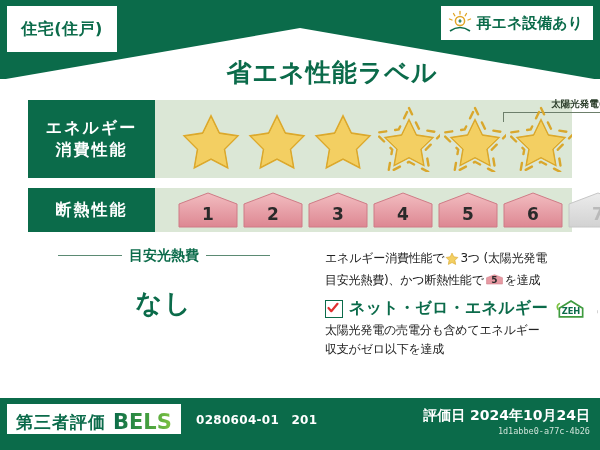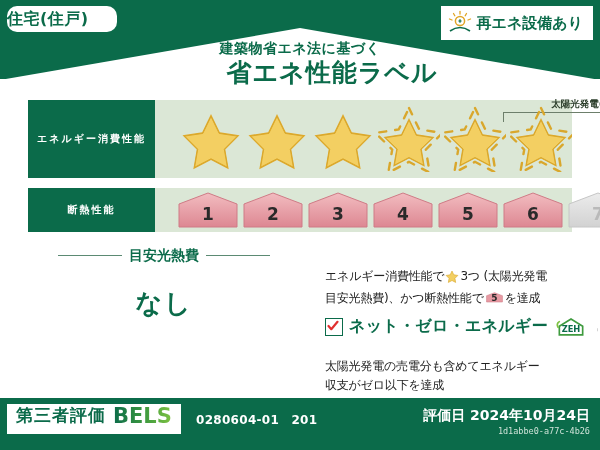--- a/index.html
+++ b/index.html
@@ -5,22 +5,22 @@
   html,body{margin:0;padding:0;}
   body{
     width:600px;height:450px;overflow:hidden;
     font-family:"DejaVu Sans","Liberation Sans",sans-serif;
     background:#0b6b4a;position:relative;
   }
   #label-root{position:absolute;inset:0;background:#0b6b4a;}
 
   
   .badge-housing{
-    position:absolute;left:7px;top:6px;width:110px;height:26px;
-    background:#ffffff;display:flex;align-items:center;justify-content:flex-start;border-radius:10px;
+    position:absolute;left:7px;top:6px;width:110px;height:46px;
+    background:#ffffff;display:flex;align-items:center;justify-content:center;
   }
   .badge-housing span{color:#0b6b4a;font-weight:bold;font-size:16px;letter-spacing:.5px;}
 
   .badge-renew{
     position:absolute;right:7px;top:6px;height:34px;
     background:#ffffff;display:flex;align-items:center;gap:4px;padding:0 10px 0 6px;
   }
   .badge-renew span.txt{color:#0b6b4a;font-weight:bold;font-size:15px;}
   .sun-icon{width:26px;height:26px;display:block;}
 
@@ -43,22 +43,22 @@
 
   
   .panel{position:absolute;left:28px;top:100px;width:544px;height:140px;}
 
   .row{position:absolute;left:0;width:544px;}
   .row-energy{top:0;height:78px;}
   .row-insul{top:88px;height:44px;}
 
   .row-label{
     position:absolute;left:0;top:0;width:127px;height:100%;
-    background:#0b6b4a;color:#fff;display:flex;flex-direction:row;
-    align-items:center;justify-content:center;font-weight:bold;font-size:10px;
+    background:#0b6b4a;color:#fff;display:flex;flex-direction:column;
+    align-items:center;justify-content:center;font-weight:bold;font-size:16px;
     letter-spacing:2px;line-height:1.35;
   }
   .row-field{
     position:absolute;left:127px;top:0;right:0;height:100%;
     background:#dbe7d6;
   }
 
   
   .stars{position:absolute;left:25px;top:4px;display:flex;gap:4px;align-items:center;}
   .star-cell{position:relative;width:62px;height:68px;}
@@ -101,35 +101,35 @@
   .chk-head{display:flex;align-items:center;gap:6px;}
   .checkbox{
     width:16px;height:16px;border:1.6px solid #0b6b4a;background:#fff;
     flex:0 0 auto;position:relative;
   }
   .checkbox svg{position:absolute;left:1px;top:1px;}
   .chk-title{color:#0b6b4a;font-weight:bold;font-size:16px;letter-spacing:.3px;white-space:nowrap;}
   .zeh-logo{width:34px;height:20px;flex:0 0 auto;}
   .zeh-note{font-size:6px;color:#333;align-self:flex-end;margin-bottom:1px;white-space:nowrap;}
   .chk-desc{
-    font-size:12px;color:#222;line-height:1.55;margin-top:20px;letter-spacing:-.2px;
+    font-size:12px;color:#222;line-height:1.55;margin-top:2px;letter-spacing:-.2px;
   }
   .inline-star{display:inline-block;vertical-align:-3px;margin:0 1px;}
   .inline-house{display:inline-block;vertical-align:-3px;margin:0 2px;position:relative;width:17px;height:15px;}
   .inline-house svg{position:absolute;left:0;top:0;}
   .inline-house i{
     position:absolute;left:0;top:2px;width:17px;text-align:center;
     font-style:normal;font-size:9px;font-weight:bold;color:#2a2a2a;
   }
 
   
   .footer{position:absolute;left:0;top:398px;width:600px;height:52px;background:#0b6b4a;}
   .bels-box{
     position:absolute;left:7px;top:6px;height:30px;background:#fff;
-    display:flex;align-items:flex-start;gap:7px;padding:0 9px;
+    display:flex;align-items:flex-end;gap:7px;padding:0 9px;
   }
   .bels-box .third{color:#0b6b4a;font-weight:bold;font-size:17px;letter-spacing:1px;}
   .bels-box .bels{font-size:21px;font-weight:bold;letter-spacing:0px;
     background:linear-gradient(90deg,#0b6b4a 0%,#3f9b3f 55%,#7ec242 100%);
     -webkit-background-clip:text;background-clip:text;color:transparent;}
   .bels-id{position:absolute;left:196px;top:14px;color:#fff;font-size:12px;letter-spacing:.3px;font-weight:bold;}
   .eval-date{position:absolute;right:10px;top:9px;color:#fff;font-size:14px;font-weight:bold;margin-left:18px;}
   .hash{position:absolute;right:10px;top:28px;color:#cfe3d8;font-size:8.5px;
     font-family:"DejaVu Sans Mono","Liberation Mono",monospace;}
 </style>
@@ -154,21 +154,20 @@
       <circle cx="13" cy="11" r="4.6" fill="none" stroke="#e0a526" stroke-width="1.5"></circle>
       <path d="M11.4 11h3.2 M13 9.2v3.6" stroke="#0b6b4a" stroke-width="1.2"></path>
       <path d="M3 21 Q13 14 23 21" fill="none" stroke="#0b6b4a" stroke-width="1.6"></path>
     </svg>
     <span class="txt">再エネ設備あり</span>
   </div>
 
   <div class="roof"></div>
   <div class="body-white"></div>
 
-  <div class="title-sub">建築物省エネ法に基づく</div>
   <div class="title-main">省エネ性能ラベル</div>
 
   <div class="panel">
 
     <div class="row row-energy">
       <div class="row-label">
         <span>エネルギー</span>
         <span>消費性能</span>
       </div>
       <div class="row-field">

